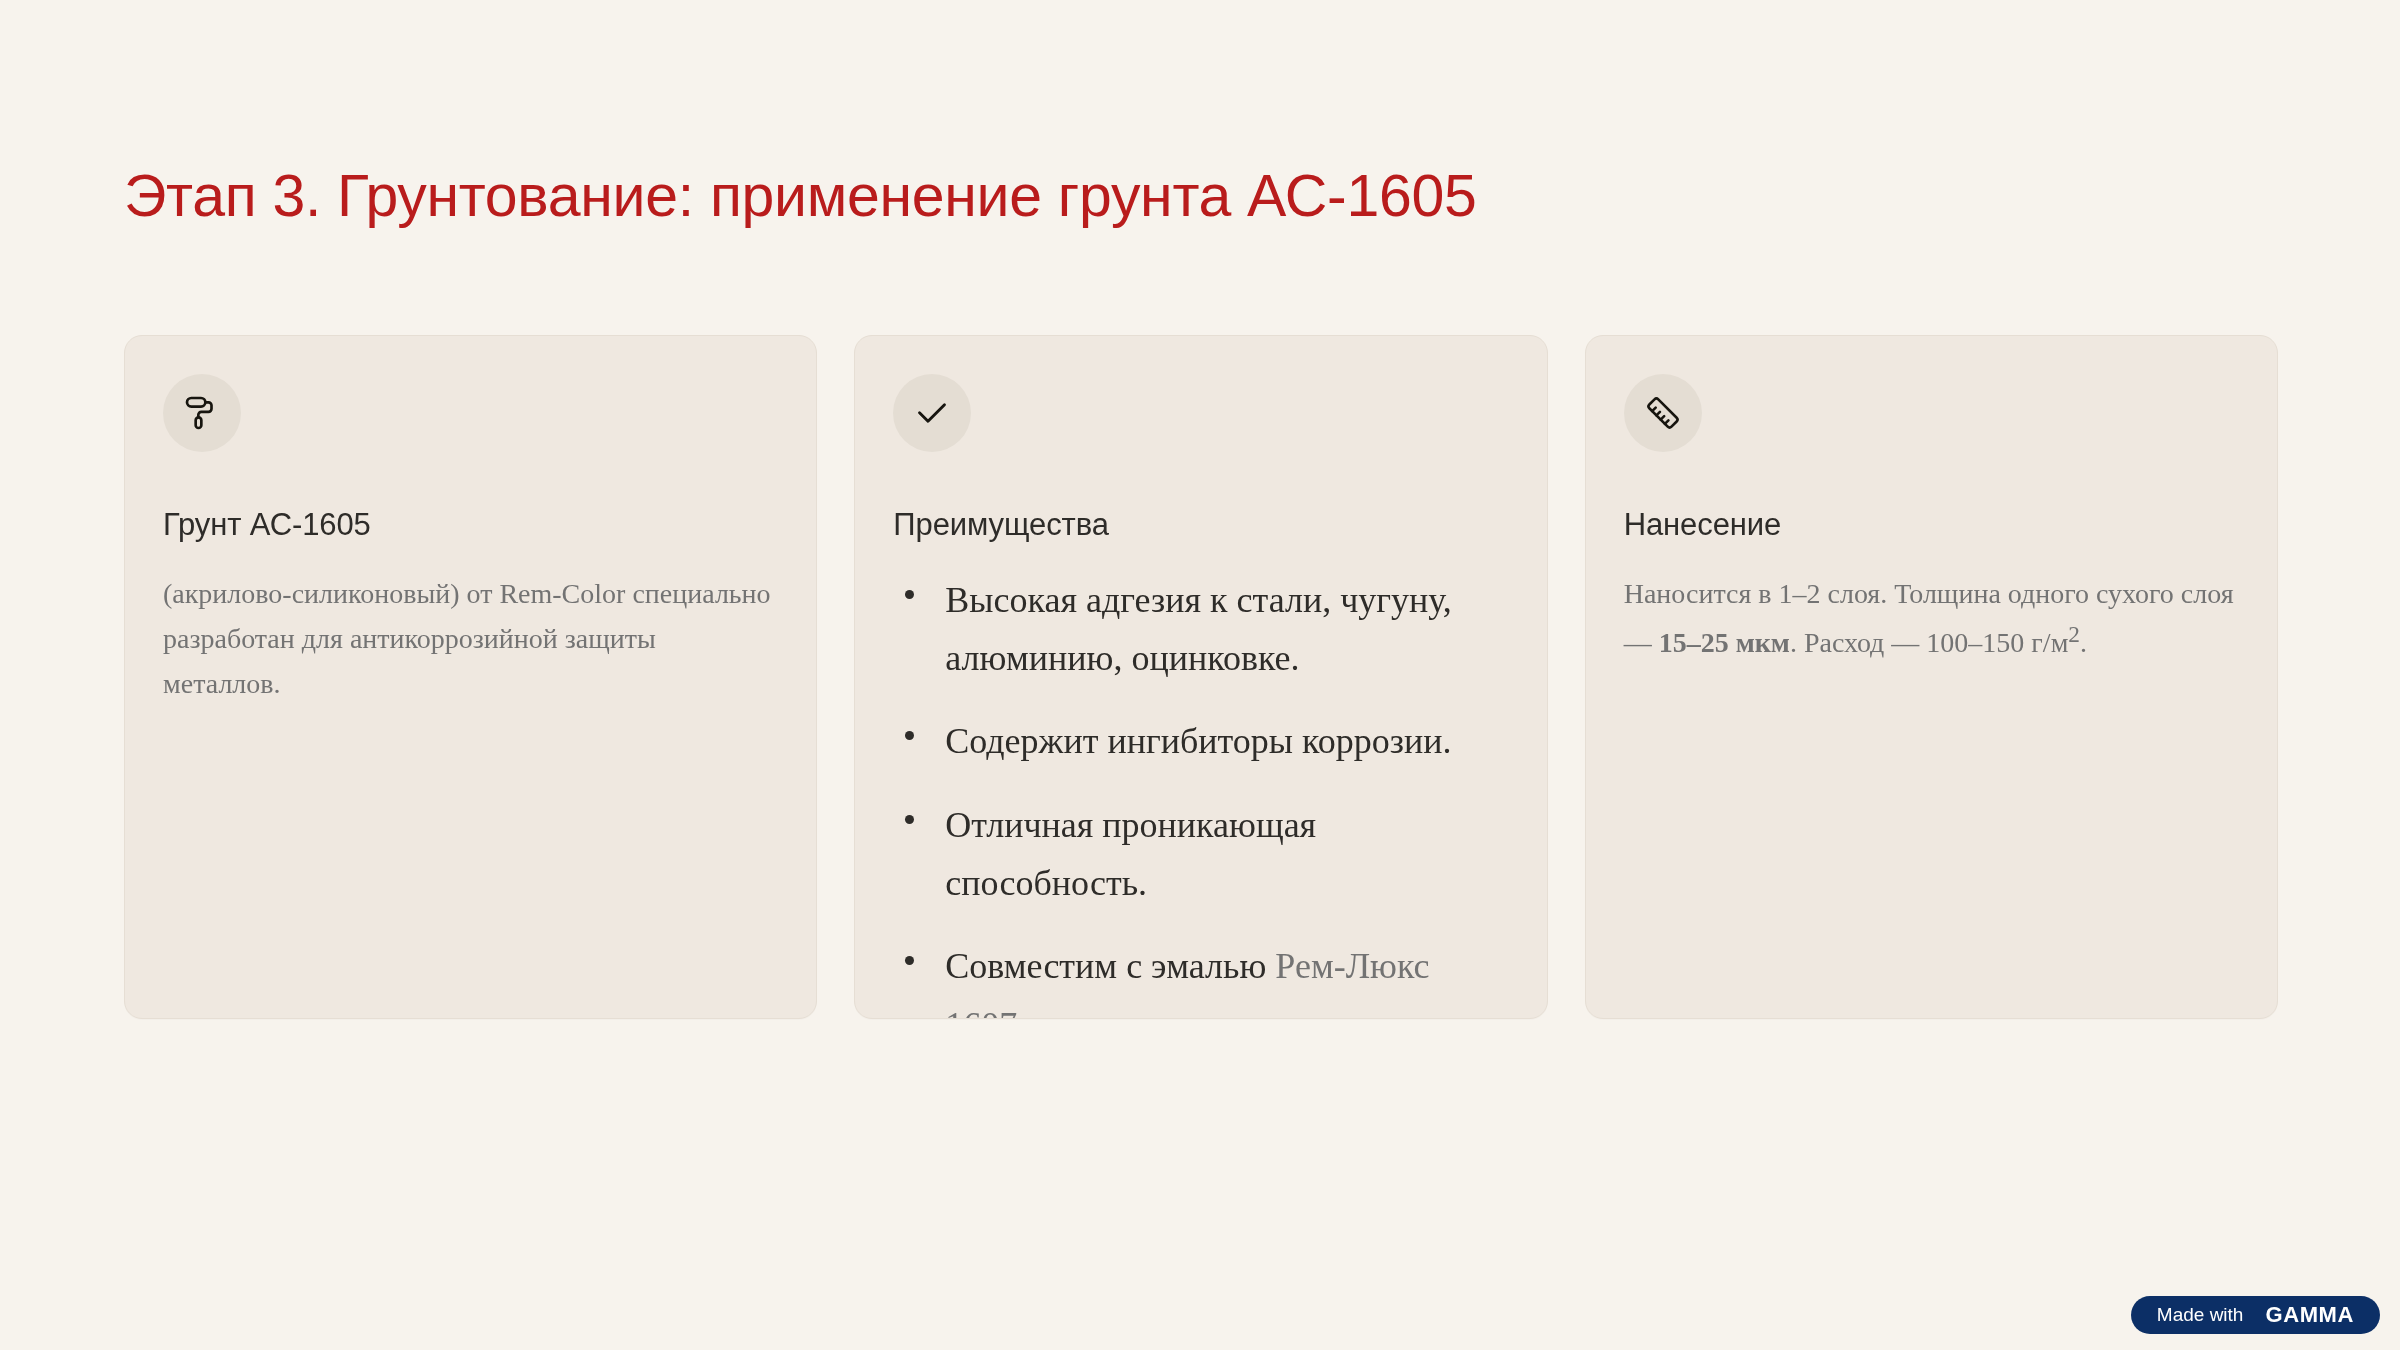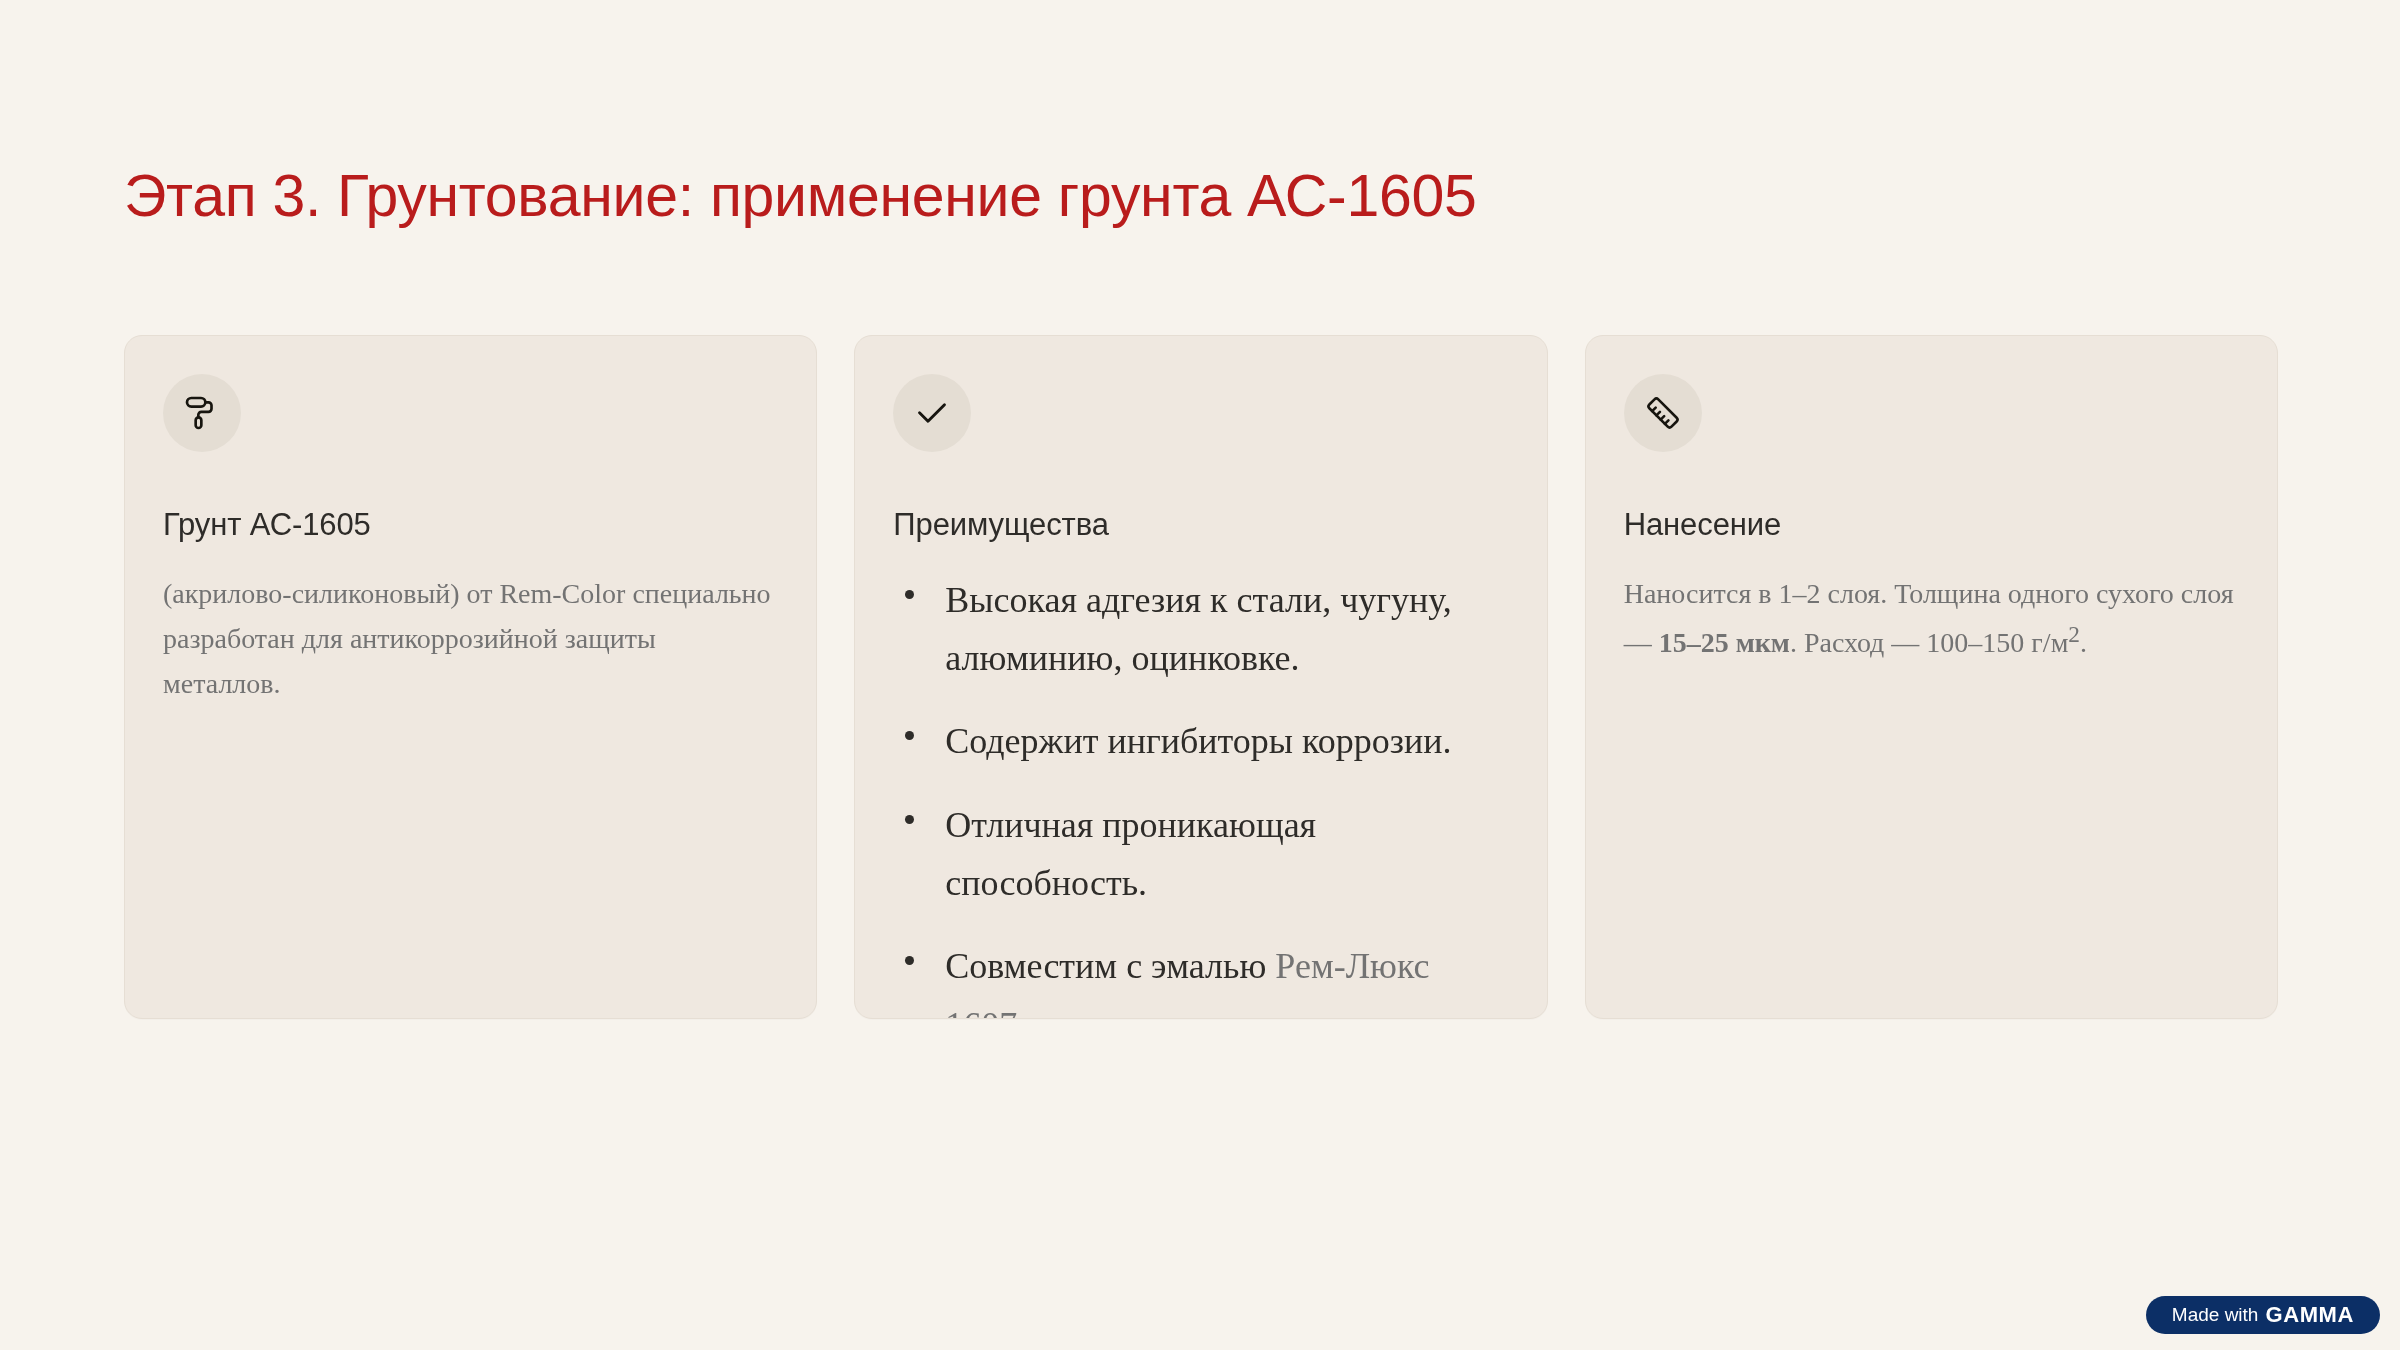--- a/index.html
+++ b/index.html
@@ -143,21 +143,21 @@
     position: absolute;
     right: 20px;
     bottom: 16px;
     height: 38px;
     padding: 0 26px;
     border-radius: 19px;
     background: #0c2f66;
     color: #ffffff;
     display: flex;
     align-items: center;
-    gap: 7px;
+    gap: 22px;
     font-family: "Liberation Sans", sans-serif;
     font-size: 19px;
     font-weight: 400;
     white-space: nowrap;
   }
 
   .gamma-badge .brand {
     font-weight: 700;
     letter-spacing: 0.6px;
     font-size: 22px;

